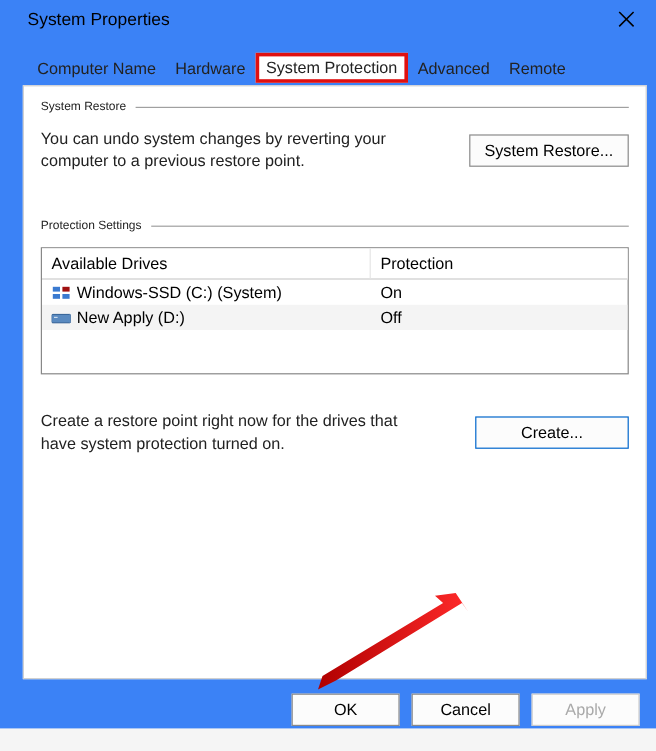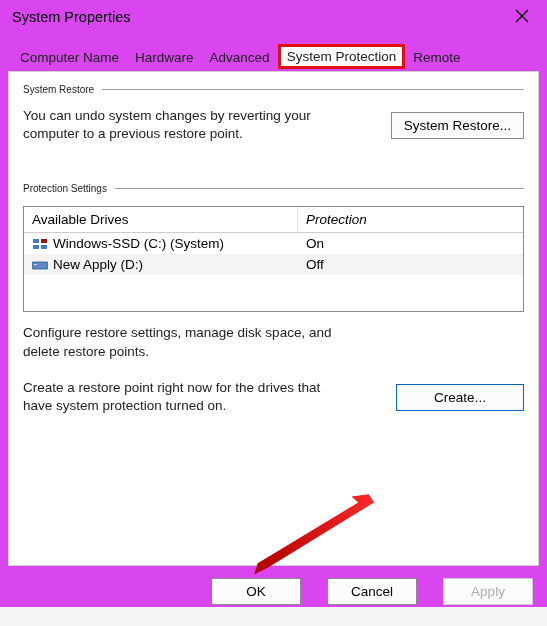--- a/index.html
+++ b/index.html
@@ -1,17 +1,17 @@
 <!DOCTYPE html>
 <html><head>
   <meta charset="utf-8">
   <style>
     * { box-sizing: border-box; margin: 0; padding: 0; font-family: 'Segoe UI', Tahoma, sans-serif; }
     body { background: #f5f5f5; width: 547px; height: 626px; overflow: hidden; }
-    .window { width: 547px; height: 607px; background: #d946ef; }
+    .window { width: 547px; height: 607px; background: #3b82f6; padding-left: 11px; }
     .titlebar { display: flex; justify-content: space-between; align-items: center; padding: 8px 10px 2px 12px; }
     .titlebar .title { font-size: 14.5px; color: #000; }
     .close-btn { font-size: 18px; font-weight: 300; cursor: pointer; padding: 0 8px; line-height: 1; }
     .close-btn svg { width: 14px; height: 14px; }
     
     .tabs { display: flex; align-items: flex-end; padding: 16px 12px 0 12px; font-size: 13.5px; color: #222; }
     .tab { padding: 4px 8px; cursor: pointer; white-space: nowrap; }
     .tab.active-highlight { border: 3px solid #e01010; background: #fff; padding: 2px 6px; position: relative; z-index: 2; }
     
     .tabsheet { border: 1px solid #d0d0d0; margin: 2px 8px 0 8px; background: #fff; padding: 12px 14px 18px 14px; height: 495px; position: relative; }
@@ -27,29 +27,29 @@
     
     .row2 { display: flex; align-items: center; gap: 14px; justify-content: space-between; }
     .desc { font-size: 13.5px; color: #222; line-height: 1.35; max-width: 310px; }
     .winbtn { min-width: 128px; padding: 5px 12px; font-size: 13.5px; background: #fcfcfc; border: 1px solid #8a8a8a; cursor: pointer; text-align: center; }
     .winbtn.highlight { border: 1.5px solid #0066cc; }
     .winbtn.disabled { color: #aaa; border-color: #ccc; cursor: default; }
     
     .drives-table { border: 1px solid #888; font-size: 13.5px; margin: 4px 0 12px 0; }
     .drives-head { display: flex; background: #fff; border-bottom: 1px solid #ccc; }
     .drives-head .col1 { flex: 0 0 274px; padding: 5px 8px; border-right: 1px solid #e5e5e5; }
-    .drives-head .col2 { flex: 1; padding: 5px 8px; font-style: italic; }
+    .drives-head .col2 { flex: 1; padding: 5px 8px; }
     .drives-body { height: 78px; overflow: auto; }
     .drive-row { display: flex; align-items: center; }
     .drive-row:nth-child(even) { background: #f4f4f4; }
     .drive-row .col1 { flex: 0 0 274px; padding: 3px 8px; display: flex; align-items: center; gap: 5px; }
     .drive-row .col2 { flex: 1; padding: 3px 8px; }
     .driveicon { width: 16px; height: 12px; display: inline-block; }
     
-    .bottom-buttons { height: 50px; display: flex; justify-content: flex-end; align-items: center; gap: 26px; padding: 0 14px; }
+    .bottom-buttons { height: 50px; display: flex; justify-content: flex-end; align-items: center; gap: 10px; padding: 0 14px; }
     .bottom-buttons .winbtn { min-width: 90px; }
     
     .arrow-annotation { position: absolute; left: 210px; top: 420px; width: 190px; height: 90px; pointer-events: none; z-index: 10; }
   </style>
 </head>
 <body>
 
 <div class="window">
 
   <div class="titlebar">
@@ -57,22 +57,22 @@
     <span class="close-btn">
       <svg viewBox="0 0 14 14">
           <path d="M1 1 L13 13 M13 1 L1 13" stroke="#000" stroke-width="1.3"></path>
         </svg>
     </span>
   </div>
 
   <div class="tabs">
     <div class="tab">Computer Name</div>
     <div class="tab">Hardware</div>
+    <div class="tab active-highlight">System Protection</div>
     <div class="tab">Advanced</div>
-    <div class="tab active-highlight">System Protection</div>
     <div class="tab">Remote</div>
   </div>
 
   <div class="tabsheet">
 
 
     <div class="groupbox">
       <div class="group-header">
         <span class="group-title">System Restore</span>
         <span class="group-line"></span>
@@ -114,21 +114,20 @@
                 <rect x="2" y="5" width="3" height="1" fill="#cde"></rect>
               </svg>
               <span>New Apply (D:)</span>
             </div>
             <div class="col2">Off</div>
           </div>
         </div>
       </div>
 
       <div class="row2" style="margin-bottom:18px;">
-        <div class="desc">Configure restore settings, manage disk space, and delete restore points.</div>
       </div>
 
       <div class="row2">
         <div class="desc">Create a restore point right now for the drives that have system protection turned on.</div>
         <button class="winbtn highlight">Create...</button>
       </div>
 
     </div>
 
     <svg class="arrow-annotation" viewBox="0 0 190 120">

